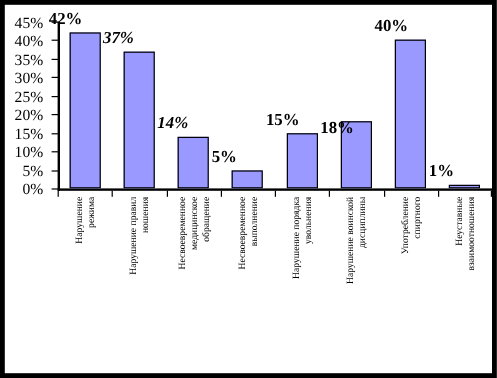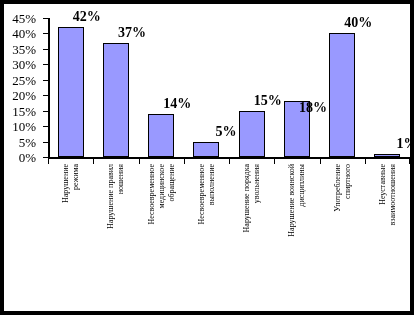--- a/index.html
+++ b/index.html
@@ -62,21 +62,21 @@
   
   .bar {
     position: absolute;
     box-sizing: border-box;
     background: #9999ff;
     border: 1px solid #000000;
     bottom: 2px;
   }
   .bar-value {
     position: absolute;
-    text-align: right;
+    text-align: left;
     font-size: 14px;
     font-weight: bold;
     line-height: 14px;
     color: #000000;
     white-space: nowrap;
   }
   
   .cat-label {
     position: absolute;
     top: 160px;
@@ -145,22 +145,22 @@
         <div class="bar" style="left: 54.875px; width: 26px; height: 114.289px;"></div>
         <div class="bar" style="left: 100.125px; width: 26px; height: 43.2444px;"></div>
         <div class="bar" style="left: 145.375px; width: 26px; height: 15.4444px;"></div>
         <div class="bar" style="left: 190.625px; width: 26px; height: 46.3333px;"></div>
         <div class="bar" style="left: 235.875px; width: 26px; height: 55.6px;"></div>
         <div class="bar" style="left: 281.125px; width: 26px; height: 123.556px;"></div>
         <div class="bar" style="left: 326.375px; width: 26px; height: 3.08889px;"></div>
       </div>
     <div id="values">
         <div class="bar-value" style="left: -7.375px; width: 60px; top: -7.73333px;">42%</div>
-        <div class="bar-value" style="left: 37.875px; width: 60px; top: 7.71111px;">37%</div>
-        <div class="bar-value" style="left: 83.125px; width: 60px; top: 78.7556px;">14%</div>
+        <div class="bar-value" style="left: 37.875px; width: 60px; top: 7.71111px; font-style: italic;">37%</div>
+        <div class="bar-value" style="left: 83.125px; width: 60px; top: 78.7556px; font-style: italic;">14%</div>
         <div class="bar-value" style="left: 128.375px; width: 60px; top: 106.556px;">5%</div>
         <div class="bar-value" style="left: 173.625px; width: 60px; top: 75.6667px;">15%</div>
         <div class="bar-value" style="left: 218.875px; width: 60px; top: 83px;">18%</div>
         <div class="bar-value" style="left: 264.125px; width: 60px; top: -1.55556px;">40%</div>
         <div class="bar-value" style="left: 309.375px; width: 60px; top: 118.911px;">1%</div>
       </div>
   </div>
   <div id="catlabels">
       <div class="cat-label" style="left: 44px; width: 45.25px;">
         <span class="cat-line">Нарушение</span>

